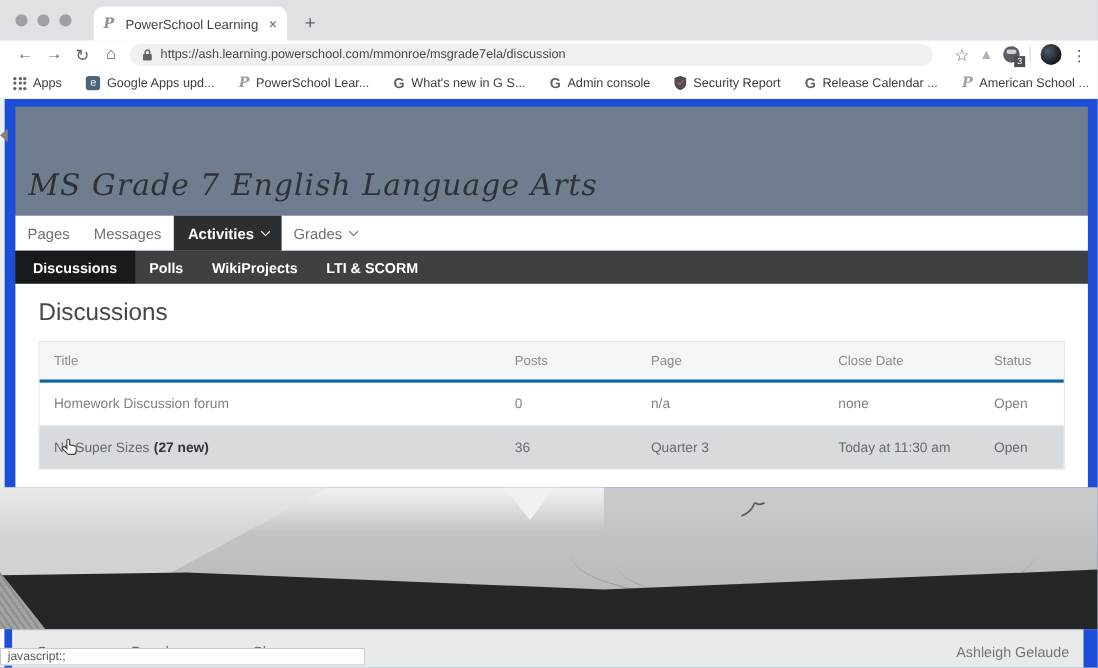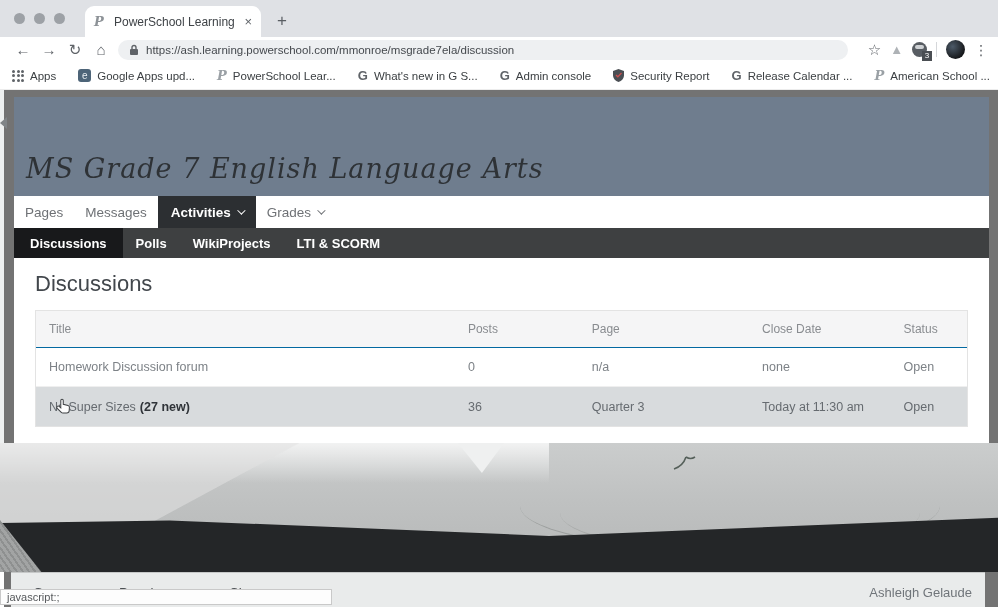--- a/index.html
+++ b/index.html
@@ -75,21 +75,21 @@
   .g-glyph { color:#5f6368; font-weight:bold; font-size:13px; }
   .ps-glyph { color:#9aa0a5; font-family:"DejaVu Serif",serif; font-style:italic;
     font-weight:bold; font-size:13px; }
   .e-glyph { width:13px; height:13px; background:#4d6478; color:#e8edf1;
     border-radius:3px; font-size:10px; line-height:13px; text-align:center; }
   .shield-icon { display:inline-flex; }
 
   
   .site {
     position:absolute; left:4px; top:90px; width:994px; height:517px;
-    background:#737373;
+    background:#1d4ed8;
   }
   .edge-strip { position:absolute; left:0; top:90px; width:4px; height:353px;
     background:#eef0f0; }
   .edge-arrow { position:absolute; left:0; top:117px; width:0; height:0;
     border-top:6px solid transparent; border-bottom:6px solid transparent;
     border-right:7px solid #808487; }
 
   .banner {
     position:absolute; left:10px; right:9px; top:7px; height:99px;
     background:#6f7d8e;
@@ -127,21 +127,21 @@
   .card {
     margin:13px 21px 0; border:1px solid #e3e3e3;
     font-size:12.5px;
   }
   .trow {
     display:grid; grid-template-columns:45% 13.3% 18.3% 15.2% 8.2%;
     align-items:center; height:39px;
   }
   .trow > div { padding-left:13px; }
   .thead { height:37px; background:#f5f5f6; color:#898c90; font-size:12px;
-    border-bottom:1px solid #0369a1; }
+    border-bottom:3px solid #0369a1; }
   .r0 { background:#fff; color:#7d8287; border-bottom:1px solid #efefef; }
   .r1 { background:#d8dbdd; color:#666b70; }
   .suffix { font-weight:bold; color:#303439; margin-left:4px; }
 
   
   .book {
     position:absolute; left:0; top:443px; width:998px; height:129px;
     background:linear-gradient(180deg,#cbcdcd 0%, #bfc1c1 45%, #b5b7b7 100%);
     overflow:hidden;
   }

